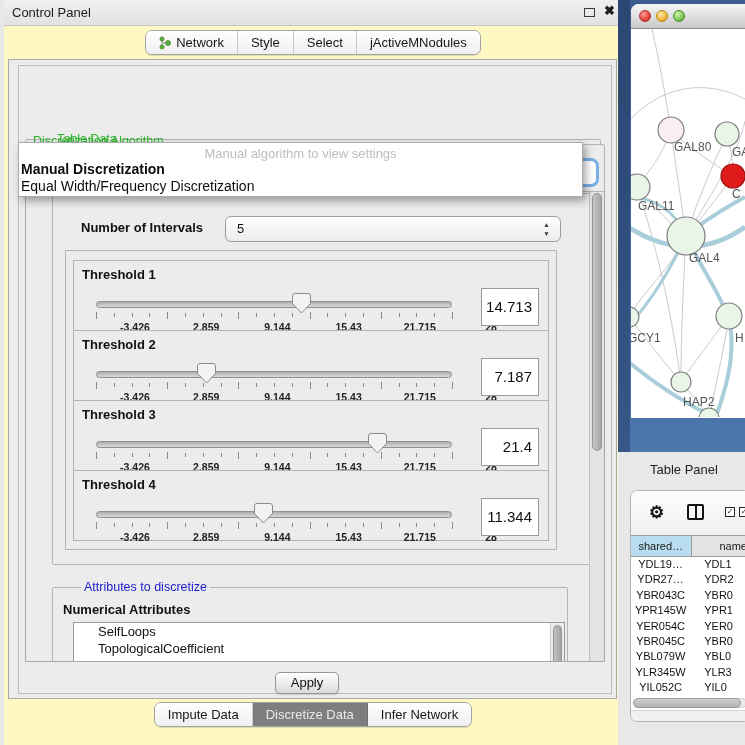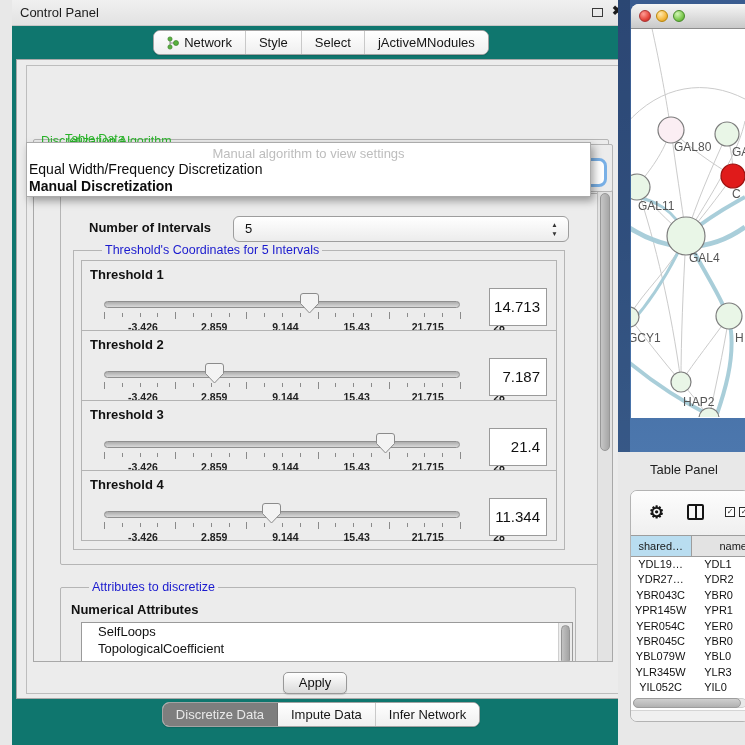--- a/index.html
+++ b/index.html
@@ -1,21 +1,21 @@
 <!DOCTYPE html>
 <html><head>
 <meta charset="utf-8">
 <style>
   * { margin:0; padding:0; box-sizing:border-box; }
   html,body { width:745px; height:745px; overflow:hidden; }
   body { font-family:"Liberation Sans", sans-serif; background:#e8e8e8; }
   #root { position:relative; width:745px; height:745px; background:#e8e8e8; }
 
   
-  .left-panel { position:absolute; left:12px; top:0; width:618px; height:745px; background:#0f766e; }
+  .left-panel { position:absolute; left:4px; top:0; width:618px; height:745px; background:#fef9c3; }
   .titlebar { position:absolute; left:0; top:0; width:618px; height:26px; background:linear-gradient(#f0f0f0,#e2e2e2); border-bottom:1px solid #c6c6c6; }
   .titlebar .title { position:absolute; left:8px; top:5px; font-size:13px; color:#1c1c1c; }
   .win-float { position:absolute; right:27px; top:8px; width:11px; height:9px; border:1.5px solid #3a3a3a; background:transparent; }
   .win-close { position:absolute; right:7px; top:3px; font-size:13px; font-weight:bold; color:#1c1c1c; }
 
   .tabbar { position:absolute; left:0; top:30px; width:618px; text-align:center; }
   .seg-group { display:inline-flex; border:1px solid #a3a3a3; border-radius:7px; overflow:hidden; background:#fcfcfc; height:25px; box-shadow:0 1px 1px rgba(0,0,0,0.12); }
   .seg { display:flex; align-items:center; gap:5px; padding:0 13px; font-size:13px; color:#161616; line-height:23px; border-right:1px solid #c9c9c9; background:linear-gradient(#ffffff,#efefef); cursor:default; }
   .seg:last-child { border-right:none; }
   .seg.selected { background:#7e7e7e; color:#e9e9e9; border-right-color:#6f6f6f; }
@@ -66,21 +66,21 @@
   .tick { position:absolute; top:0; width:1px; background:#8a8a8a; }
   .tick.major { height:7px; }
   .tick.minor { height:4px; top:1px; }
   .ticklabels { position:absolute; left:0; top:22px; width:100%; height:12px;margin-left:39px; }
   .ticklabel { position:absolute; transform:translateX(-50%); font-size:10.5px; font-weight:bold; color:#222; white-space:nowrap; }
   .thr-value { position:absolute; right:9px; top:27px; width:58px; height:38px; background:#fff; border:1px solid #9a9a9a; font-size:15px; color:#111; text-align:right; line-height:36px; padding-right:6px; }
 
   .attr-group { left:26px; top:402px; width:516px; height:96px; }
   .attr-label { position:absolute; left:10px; top:14px; font-size:13px; font-weight:bold; color:#111; }
   .listbox { position:absolute; left:20px; top:34px; width:492px; height:58px; background:#fff; border:1px solid #9a9a9a; overflow:hidden; }
-  .list-item { font-size:13px; color:#111; padding-left:16px; line-height:17px; white-space:nowrap; }
+  .list-item { font-size:13px; color:#111; padding-left:24px; line-height:17px; white-space:nowrap; }
   .listbox .lscroll { position:absolute; right:0; top:0; width:14px; height:100%; background:#ececec; border-left:1px solid #cfcfcf; }
   .listbox .lthumb { position:absolute; left:2px; top:2px; width:9px; height:40px; border-radius:5px; background:linear-gradient(90deg,#c2c2c2,#a3a3a3); border:1px solid #949494; }
 
   .apply-btn { position:absolute; left:266px; top:612px; width:64px; height:22px; border:1px solid #989898; border-radius:5px; background:linear-gradient(#ffffff,#dadada); font-size:13px; color:#111; text-align:center; line-height:20px; box-shadow:0 1px 1px rgba(0,0,0,0.15); }
 
   .bottom-tabbar { position:absolute; left:0; top:702px; width:618px; text-align:center; }
 
   
   .right-region { position:absolute; left:618px; top:0; width:127px; height:745px; background:#e8e8e8; }
   .net-frame { position:absolute; left:0; top:0; width:127px; height:452px; background:linear-gradient(180deg,#3a5c90 0%,#41699f 55%,#4c77ad 100%); }
@@ -153,22 +153,22 @@
 
     <div class="content-box">
       <div class="inner-panel"></div>
 
       <div class="group hidden-group"></div>
       <span class="hidden-group-title">Discretization Algorithm</span>
       <div class="hidden-combo"></div>
 
       <div class="popup">
         <div class="popup-hint">Manual algorithm to view settings</div>
+        <div class="popup-opt bold">Manual Discretization</div>
         <div class="popup-opt">Equal Width/Frequency Discretization</div>
-        <div class="popup-opt bold">Manual Discretization</div>
       </div>
 
       <div class="group tabledata-group">
         <span class="group-title t-green">Table Data</span>
         <div class="combo" style="left:10px; top:9px; width:556px; height:26px;">
           <span class="combo-text">galFiltered.sif default node</span>
           <span class="stepper"><span>▲</span><br><span>▼</span></span>
         </div>
       </div>
 
@@ -177,21 +177,20 @@
         <div class="group interval-group">
           <span class="group-title t-green">Interval Definition</span>
 
           <span class="noi-label">Number of Intervals</span>
           <div class="combo noi-combo">
             <span class="combo-text">5</span>
             <span class="stepper"><span>▲</span><br><span>▼</span></span>
           </div>
 
           <div class="thr-group">
-            <span class="group-title t-blue" style="background:#ececec;">Threshold's Coordinates for 5 Intervals</span>
 
             <div class="thr-item">
               <span class="thr-label">Threshold 1</span>
               <div class="slider">
                 <div class="slider-track"></div>
                 <svg class="slider-handle" viewBox="0 0 19 21" style="left: calc(57.7197% - 9.5px);">
                     <path d="M3,0.5 h13 q2.5,0 2.5,2.5 v7.5 l-9,9.5 l-9,-9.5 v-7.5 q0,-2.5 2.5,-2.5 z" fill="#f3f3f3" stroke="#8b8b8b"></path>
                   </svg>
                 <div class="tickrow">
                     <span class="tick major" style="left: 0%;"></span>
@@ -372,25 +371,25 @@
         <div class="vscroll">
           <div class="thumb"></div>
         </div>
       </div>
 
       <div class="apply-btn">Apply</div>
     </div>
 
     <div class="bottom-tabbar">
       <span class="seg-group">
+        <span class="seg">
+            <span>Impute Data</span>
+          </span>
         <span class="seg selected">
             <span>Discretize Data</span>
-          </span>
-        <span class="seg">
-            <span>Impute Data</span>
           </span>
         <span class="seg">
             <span>Infer Network</span>
           </span>
       </span>
     </div>
   </div>
 
   <div class="right-region">
 

